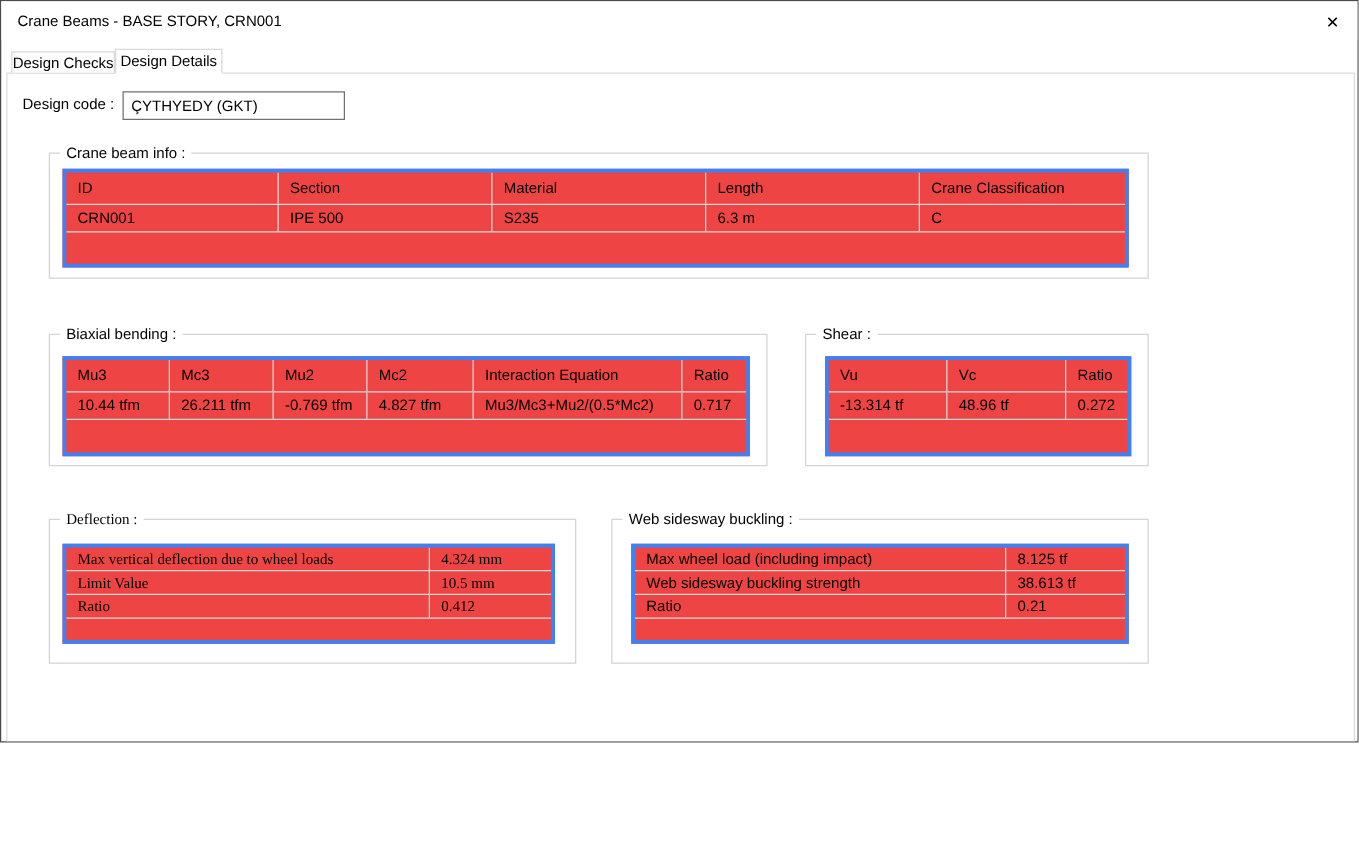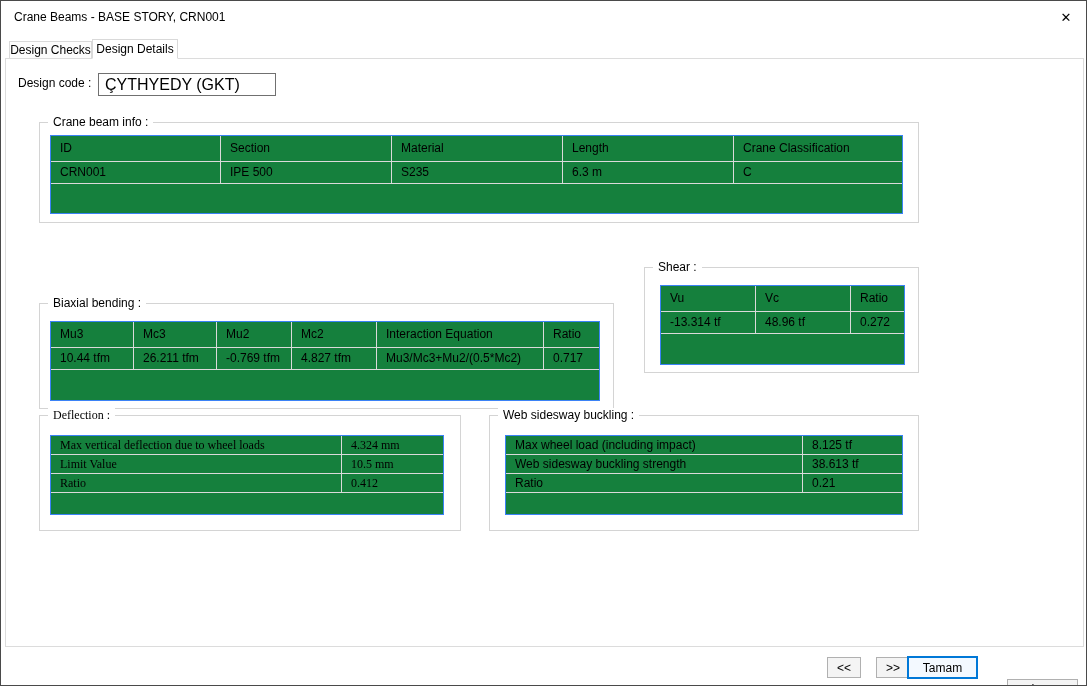--- a/index.html
+++ b/index.html
@@ -5,21 +5,21 @@
   * { margin:0; padding:0; box-sizing:border-box; }
   html,body { width:1087px; height:686px; }
   body {
     font-family:"Liberation Sans", sans-serif;
     font-size:12px;
     color:#000;
     background:#fff;
   }
   .dialog {
     position:relative;
-    width:1087px; height:686px;
+    width:1087px; height:594px;
     background:#fff;
     border:1px solid #4a4a4a;
     overflow:hidden;
   }
   
   .titlebar { position:absolute; left:0; top:0; width:100%; height:31px; background:#fff; }
   .window-title { position:absolute; left:13px; top:9px; white-space:nowrap; }
   .close-btn {
     position:absolute; right:6px; top:3px;
     width:28px; height:26px;
@@ -47,43 +47,43 @@
     background:#fff;
   }
   
   .design-code-label { position:absolute; left:17px; top:75px; white-space:nowrap; }
   .design-code-input {
     position:absolute; left:97px; top:72px;
     width:178px; height:23px;
     border:1px solid #707070;
     padding-left:6px;
     font-family:"Liberation Sans", sans-serif;
-    font-size:16px; color:#000; background:#fff;
+    font-size:12px; color:#000; background:#fff;
   }
   
   .group {
     position:absolute;
     border:1px solid #d4d4d4;
     background:#fff;
   }
   .group-label {
     position:absolute; top:-8px; left:8px;
     background:#fff; padding:0 5px;
     white-space:nowrap;
   }
   .g-crane { left:38px;  top:121px; width:880px; height:101px;padding-left:45px; }
-  .g-biax  { left:38px;  top:266px; width:575px; height:106px;margin-top:36px; }
+  .g-biax  { left:38px;  top:266px; width:575px; height:106px; }
   .g-shear { left:643px; top:266px; width:275px; height:106px; }
   .g-defl  { left:38px;  top:414px; width:422px; height:116px;font-family:Liberation Serif, serif; }
   .g-web   { left:488px; top:414px; width:430px; height:116px; }
   
   .tbl {
     position:absolute;
-    border:1px solid #3b82f6;
-    background:#15803d;
+    border:3px solid #3b82f6;
+    background:#ef4444;
     overflow:hidden;
   }
   .t-crane { left:10px; top:12px; width:853px; height:79px; }
   .t-biax  { left:10px; top:17px; width:550px; height:80px; }
   .t-shear { left:15px; top:17px; width:245px; height:80px; }
   .t-defl  { left:10px; top:19px; width:394px; height:80px; }
   .t-web   { left:15px; top:19px; width:398px; height:80px; }
   .trow { display:flex; border-bottom:1px solid #dadada; }
   .tcell {
     border-right:1px solid #dadada;

